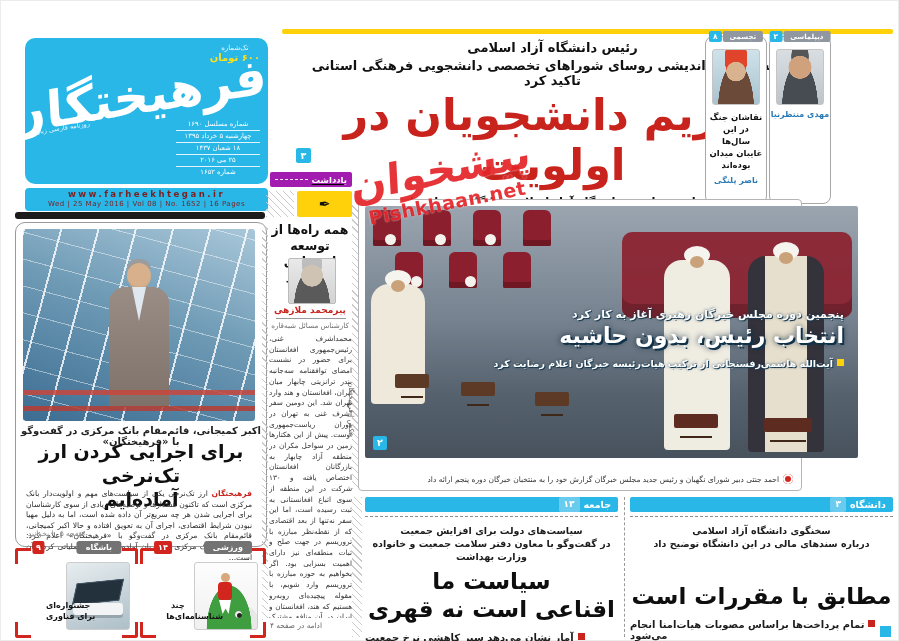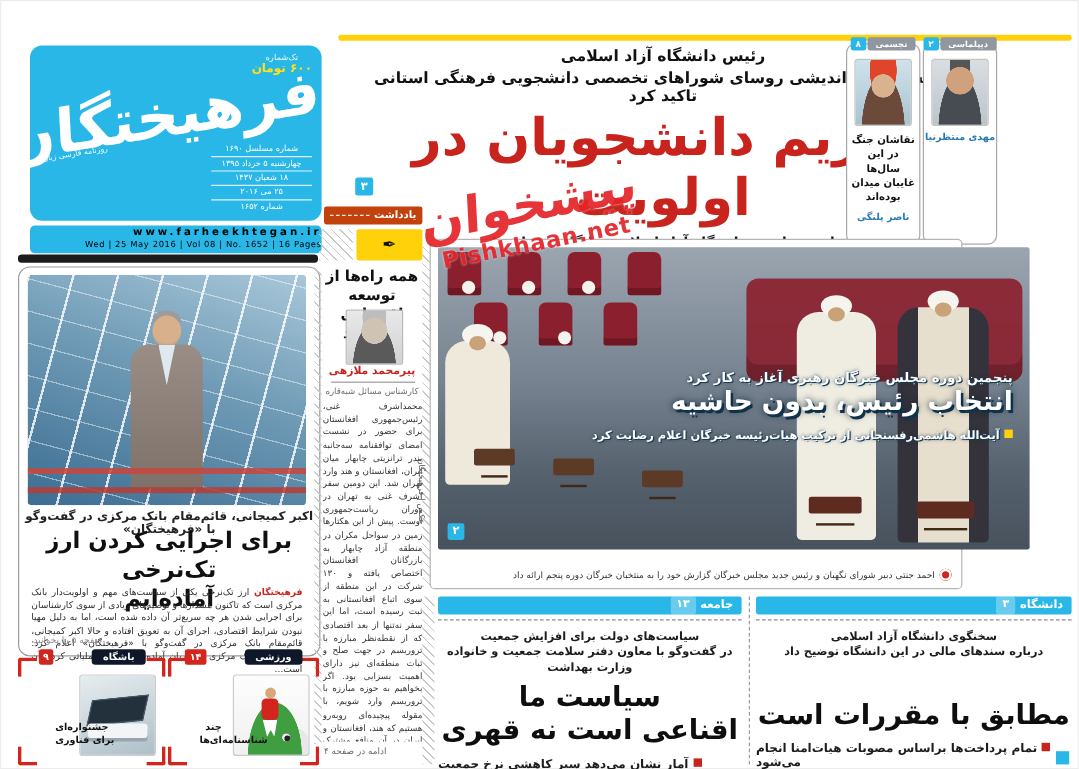--- a/index.html
+++ b/index.html
@@ -14,21 +14,21 @@
   .mast .price .lbl{font-size:7px;color:#e8f8ff;}
   .mast .price .val{font-size:10px;color:#ffe01a;font-weight:bold;text-align:right;}
   .mast .logo{position:absolute;left:0;top:28px;width:100%;text-align:center;color:#fff;
               font-size:50px;font-weight:bold;transform:rotate(-9deg) skewX(-6deg);letter-spacing:-2px;}
   .mast .tag{position:absolute;left:10px;top:86px;font-size:6.5px;color:#eaf9ff;transform:rotate(-9deg);}
   .mast .dates{position:absolute;right:8px;bottom:6px;width:84px;}
   .mast .dates div{font-size:6.8px;color:#fff;text-align:center;border-bottom:1px solid rgba(255,255,255,.85);
                    padding:1px 0 2px;line-height:8px;}
   .mast .dates div:last-child{border-bottom:none;}
   .mastbar{left:25px;top:188px;width:243px;height:23px;background:#29b7e8;border-radius:4px;
-           color:#000000;text-align:right;direction:ltr;}
+           color:#7f1d1d;text-align:center;direction:ltr;}
   .mastbar .url{font-size:8.5px;font-weight:bold;letter-spacing:2.5px;line-height:12px;}
   .mastbar .en{font-size:7px;line-height:9px;letter-spacing:.5px;}
 
   
   .ybar{left:282px;top:29px;width:611px;height:5px;background:#ffd10a;border-radius:2px;}
   .lead{left:300px;top:40px;width:505px;text-align:center;color:#111;}
   .lead .k1{font-size:13px;font-weight:bold;}
   .lead .k2{font-size:13px;font-weight:bold;margin-top:3px;}
   .lead .hl{font-size:43px;font-weight:bold;color:#c8231c;line-height:50px;margin-top:2px;letter-spacing:-1px;}
   .lead .bl{font-size:11.5px;font-weight:bold;margin-top:4px;line-height:16px;}
@@ -78,22 +78,22 @@
   .irail2{position:absolute;left:0;bottom:10px;width:100%;height:5px;background:#b93c33;opacity:.85;}
   .ikicker{position:absolute;left:0;top:202px;width:100%;text-align:center;font-size:10px;font-weight:bold;color:#222;}
   .ihl{position:absolute;left:0;top:216px;width:100%;text-align:center;font-size:19px;font-weight:bold;
        color:#101010;line-height:24px;}
   .ibody{position:absolute;left:10px;top:266px;width:226px;font-size:7.6px;line-height:10.6px;
          text-align:justify;color:#2a2a2a;}
   .ibody .ld{color:#c8231c;font-weight:bold;}
   .imore{position:absolute;left:12px;top:306px;font-size:7.5px;color:#8a8a8a;}
 
   
-  .nbar{left:270px;top:172px;width:82px;height:15px;background:#c2410c;border-radius:2px;display:flex;
-        align-items:center;padding:0 5px;box-sizing:border-box;}
+  .nbar{left:270px;top:172px;width:82px;height:15px;background:#a21caf;border-radius:2px;display:flex;
+        align-items:center;padding:0 5px;box-sizing:border-box;text-decoration:underline;}
   .nbar .t{color:#fff;font-size:8.5px;font-weight:bold;}
   .nbar .dash{flex:1;border-bottom:1px dashed rgba(255,255,255,.9);margin-right:4px;}
   .penbox{left:297px;top:191px;width:55px;height:26px;background:#ffd10a;border-radius:2px;display:flex;
           align-items:center;justify-content:center;font-size:14px;color:#111;}
   .nhl{left:266px;top:222px;width:88px;text-align:center;font-size:12.5px;font-weight:bold;line-height:16px;color:#111;}
   .nportrait{left:288px;top:258px;width:46px;height:44px;border:1px solid #bbb;border-radius:2px;
       background:radial-gradient(circle at 50% 38%,#cfc4b4 0 30%,transparent 31%),
                  radial-gradient(ellipse at 50% 12%,#bdbdbd 0 30%,transparent 31%),
                  radial-gradient(ellipse at 50% 112%,#5a5a5a 0 55%,transparent 56%),
                  linear-gradient(#e9e9e9,#d2d2d2);}
@@ -147,21 +147,21 @@
 
   
   .tbox{height:90px;}
   .corner{position:absolute;width:13px;height:13px;border:3px solid #d2251d;}
   .c-tl{left:0;top:0;border-right:none;border-bottom:none;border-radius:3px 0 0 0;}
   .c-tr{right:0;top:0;border-left:none;border-bottom:none;border-radius:0 3px 0 0;}
   .c-bl{left:0;bottom:0;border-right:none;border-top:none;border-radius:0 0 0 3px;}
   .c-br{right:0;bottom:0;border-left:none;border-top:none;border-radius:0 0 3px 0;}
   .rtab{position:absolute;top:-7px;left:50%;transform:translateX(-50%);display:flex;direction:ltr;gap:2px;white-space:nowrap;}
   .rtab .n{background:#d2251d;color:#fff;font-size:8px;font-weight:bold;padding:2px 4px;border-radius:2px;line-height:9px;}
-  .rtab .s{background:#0f172a;color:#fff;font-size:8px;font-weight:bold;padding:2px 9px;border-radius:3px;line-height:9px;margin-left:30px;}
+  .rtab .s{background:#737373;color:#fff;font-size:8px;font-weight:bold;padding:2px 9px;border-radius:3px;line-height:9px;margin-left:30px;}
   .tcap{position:absolute;right:auto;left:6px;bottom:16px;width:52px;text-align:left;
         font-size:8px;font-weight:bold;color:#111;line-height:11px;margin-left:25px;}
   .tart{position:absolute;right:8px;top:14px;width:62px;height:66px;border:1px solid #ccc;border-radius:3px;overflow:hidden;}
   .sportart{background:radial-gradient(ellipse at 55% 100%,#3f9e3f 0 46%,transparent 47%),
             radial-gradient(ellipse at 80% 92%,#e8e8e8 0 20%,transparent 21%),
             linear-gradient(#fdfdfd,#f0f0f0);}
   .player-head{position:absolute;left:26px;top:10px;width:9px;height:9px;border-radius:50%;background:#d8a87c;}
   .player-body{position:absolute;left:23px;top:19px;width:14px;height:18px;border-radius:4px;background:#d2251d;}
   .player-legs{position:absolute;left:24px;top:37px;width:12px;height:14px;background:#fff;
         clip-path:polygon(0 0,100% 0,80% 100%,55% 60%,30% 100%);}

